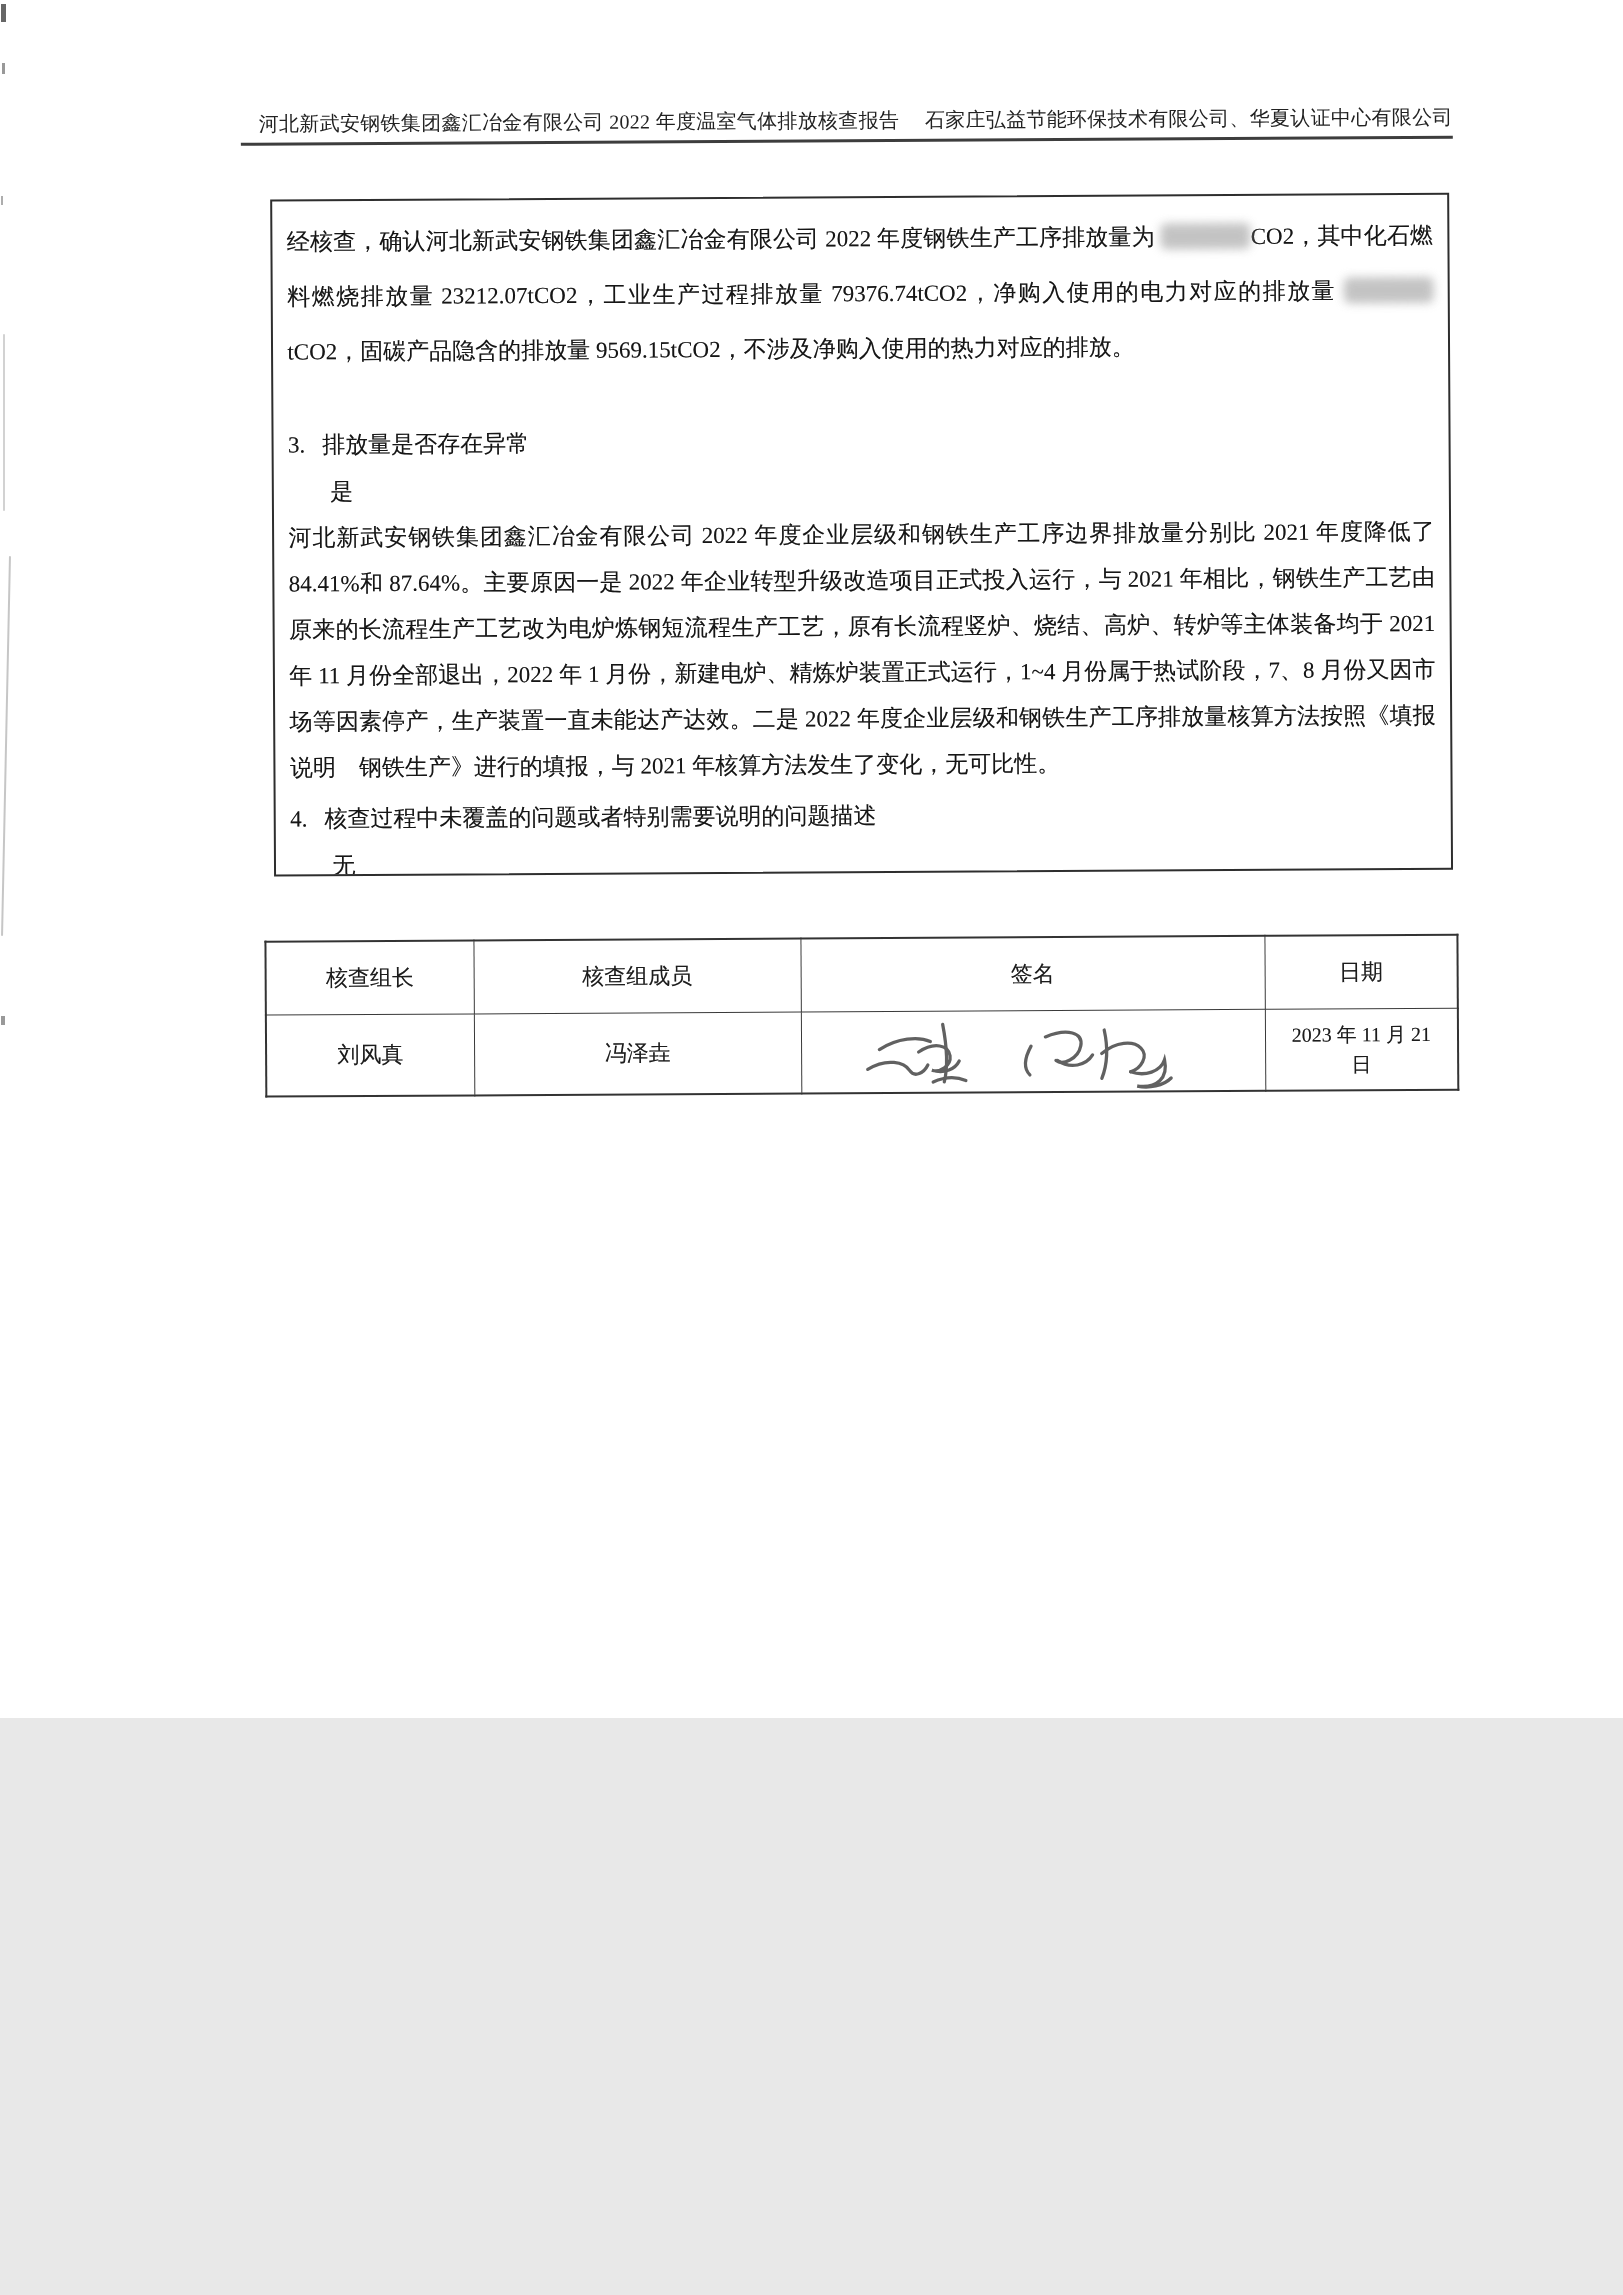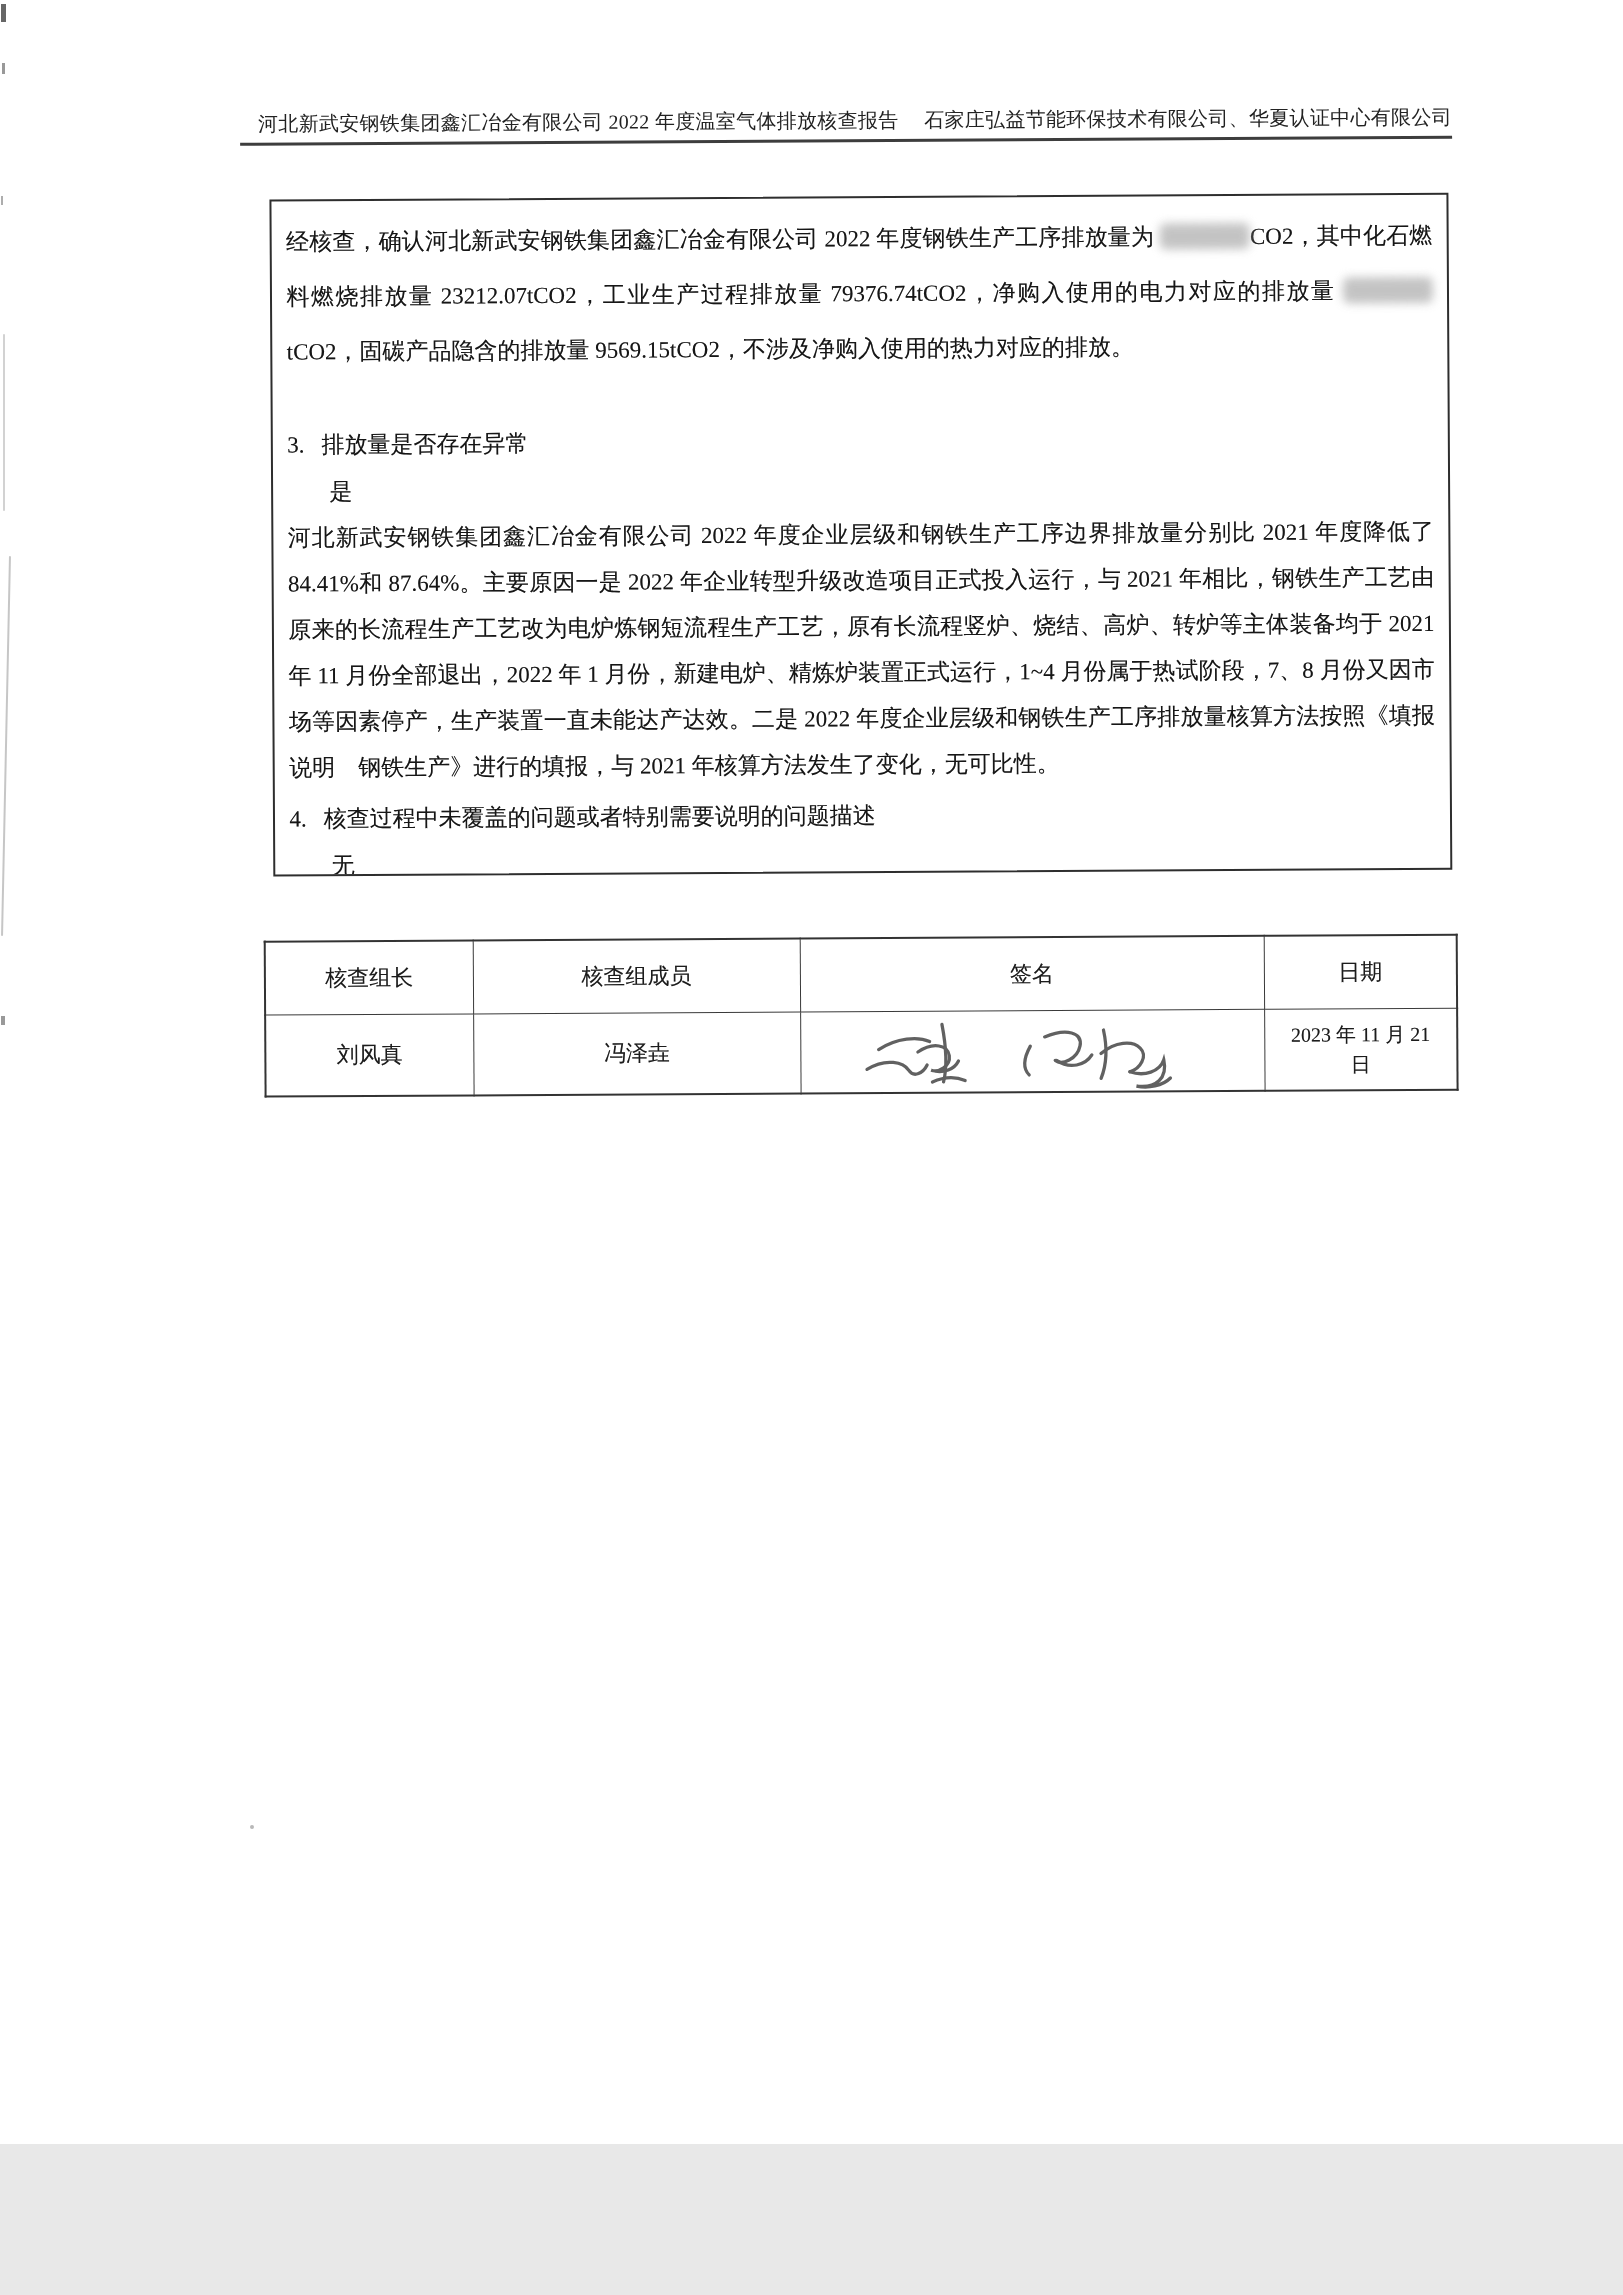--- a/index.html
+++ b/index.html
@@ -1,19 +1,19 @@
 <!DOCTYPE html>
 <html style="font-size:10.5px"><head>
 <meta charset="utf-8">
 <style>
   * { margin:0; padding:0; box-sizing:border-box; }
   html,body { background:#e8e8e8; }
   .sheet {
     position:relative;
-    width:1623px; height:2144px;
+    width:1623px; height:1718px;
     background:#ffffff;
     margin:0 auto;
     overflow:hidden;
     font-family:"Liberation Serif","DejaVu Serif",serif;
     color:#1c1c1c;
   }
   
   .skew {
     position:absolute; inset:0;
     transform:rotate(-0.33deg);

